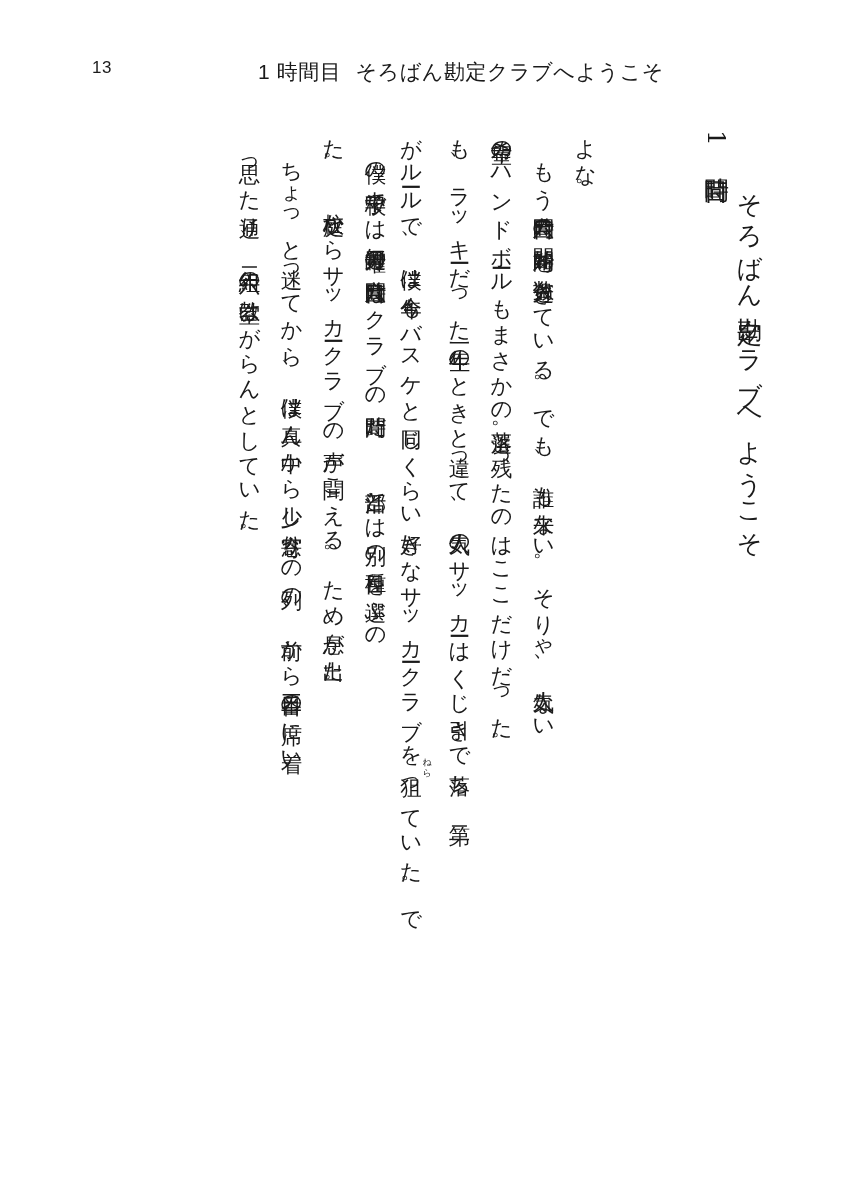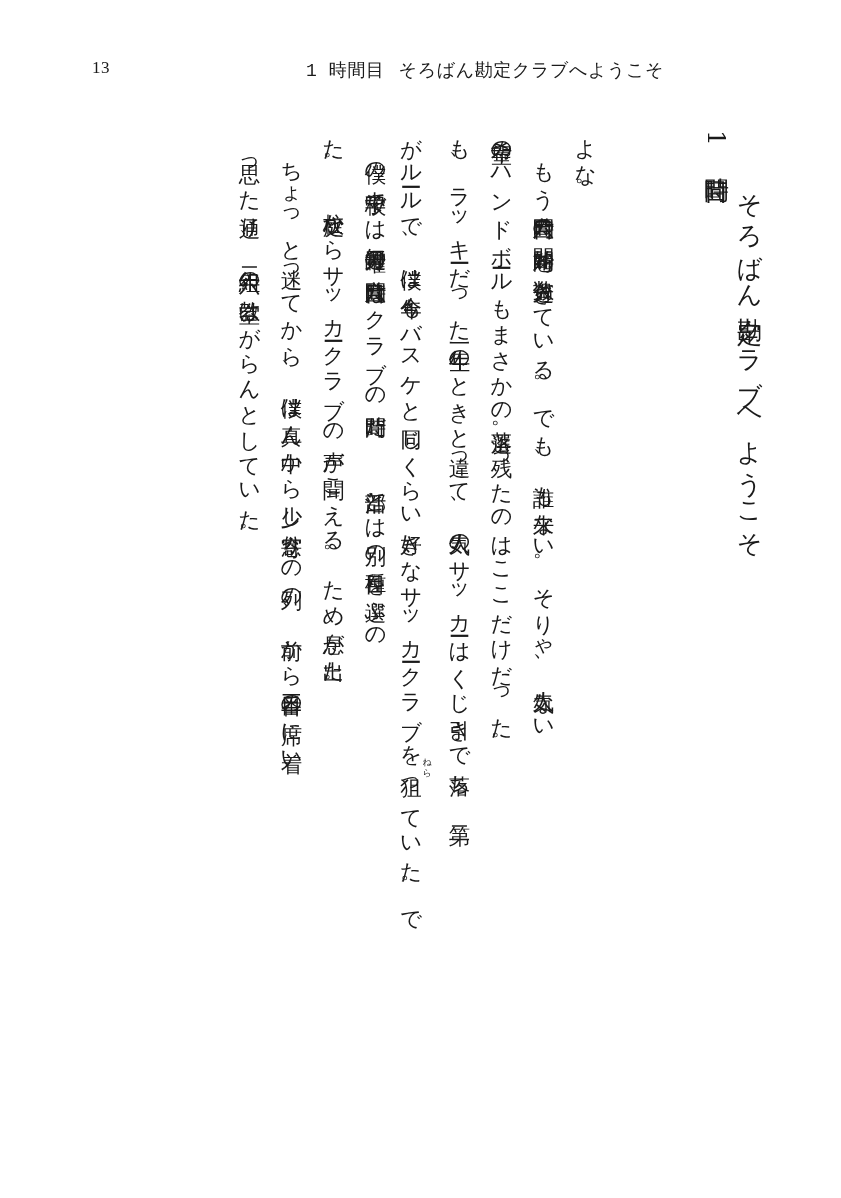--- a/index.html
+++ b/index.html
@@ -30,31 +30,30 @@
     left: 0;
     width: 841px;
     height: 26px;
   }
   .folio {
     position: absolute;
     left: 92px;
     top: 0;
     font-size: 17px;
     letter-spacing: 0.5px;
-    font-family: Liberation Serif, serif;
+    font-family: Liberation Sans, sans-serif;
   }
   .head-title {
     position: absolute;
     left: 258px;
     top: 0;
-    font-size: 18px;
+    font-size: 21px;
     letter-spacing: 0.6px;
     white-space: nowrap;
-    font-family: Liberation Mono, monospace;
-    margin-left: 48px;
+    font-family: Liberation Sans, sans-serif;
   }
   .head-title .gap {
     display: inline-block;
     width: 14px;
   }
 
   
   .body-area {
     position: absolute;
     top: 108px;

